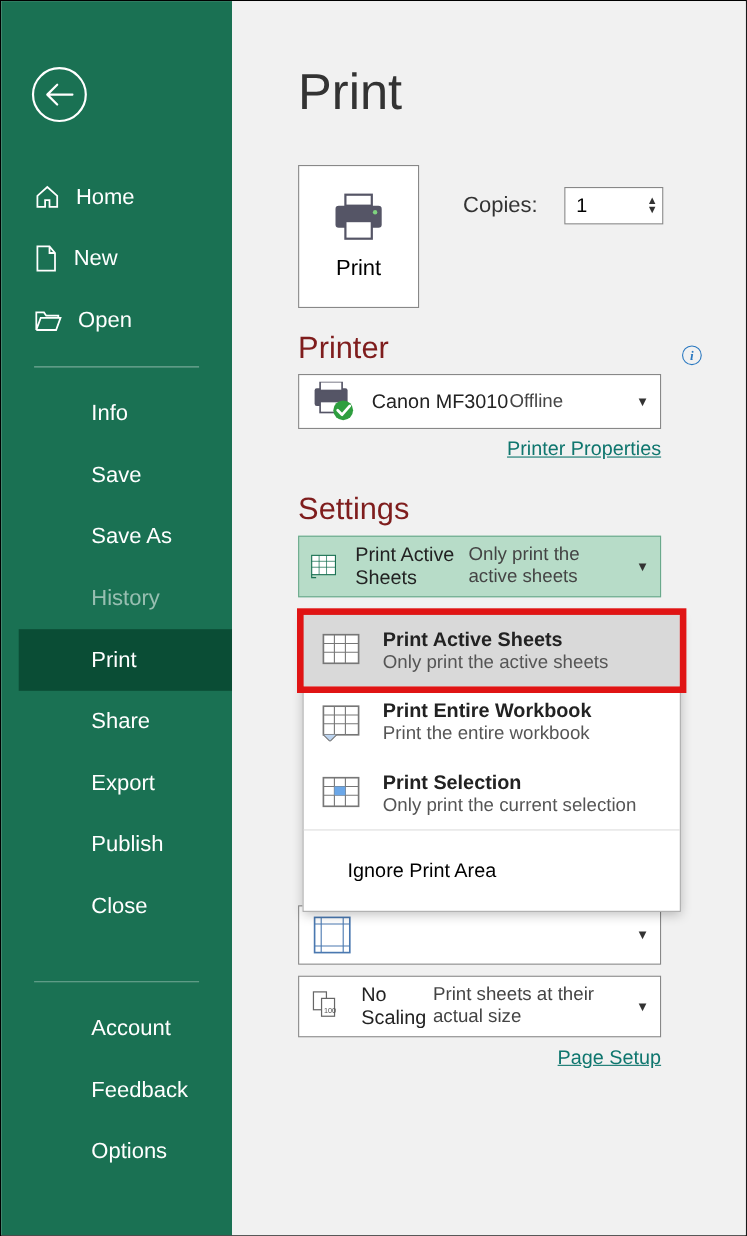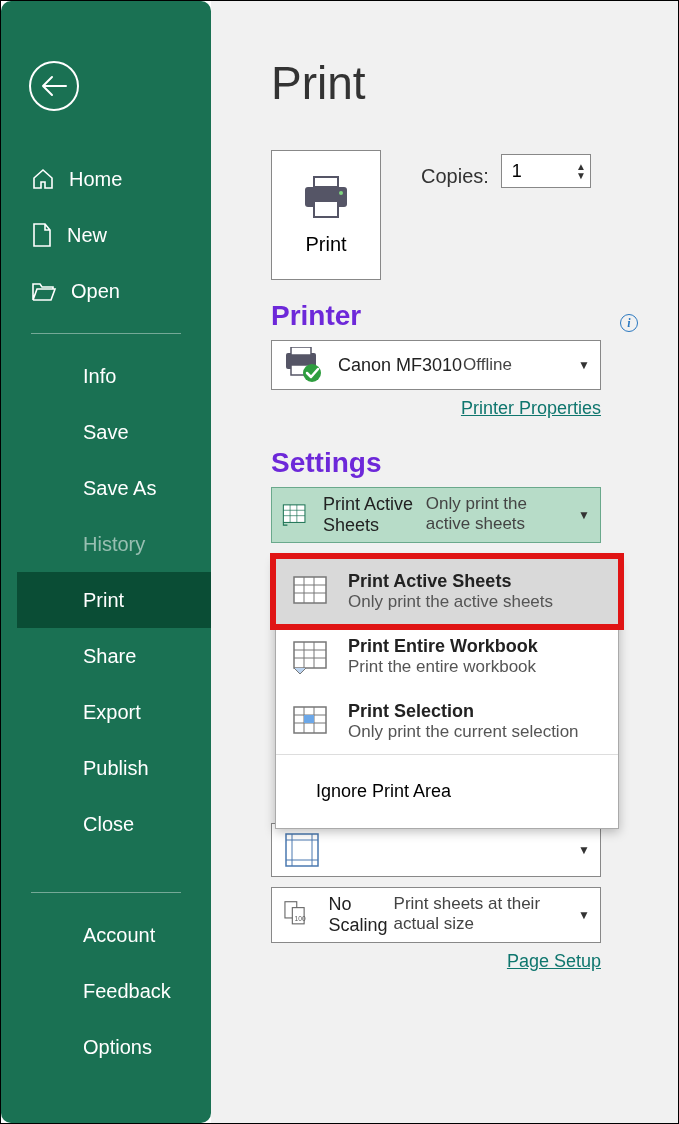--- a/index.html
+++ b/index.html
@@ -1,38 +1,38 @@
 <!DOCTYPE html>
 <html><head>
 <meta charset="utf-8">
 <style>
   * { box-sizing: border-box; margin: 0; padding: 0; font-family: "Segoe UI", sans-serif; }
   body { width: 679px; height: 1124px; background: #fff; position: relative; overflow: hidden; border:1px solid #000;}
   .root { display: flex; width: 100%; height: 100%; }
-  .sidebar { width: 210px; background: #1a7153; color: #fff; padding-top: 60px; display: flex; flex-direction: column; border-radius: 10px; }
+  .sidebar { width: 210px; background: #1a7153; color: #fff; padding-top: 60px; display: flex; flex-direction: column; }
   .back-btn { width: 50px; height: 50px; border: 2px solid #fff; border-radius: 50%; margin-left: 28px; display:flex;align-items:center;justify-content:center; cursor:pointer; }
   .back-btn svg { stroke:#fff; }
   .nav-group { margin-top: 40px; }
   .nav-item { display: flex; align-items: center; height: 56px; padding-left: 30px; font-size: 20px; cursor: pointer; gap: 14px; }
   .nav-item.icon-item svg { flex-shrink:0; }
   .nav-item.selected { background: #0a4d35; }
   .nav-sep { border-top: 1px solid rgba(255,255,255,0.4); margin: 14px 30px; }
   .nav-item.secondary { padding-left: 66px; margin-left: 16px; }
   .nav-item.disabled { color: rgba(255,255,255,0.55); }
   .main { flex: 1; background: #f1f1f1; position: relative; padding: 55px 40px 0 60px; }
   .page-title { font-size: 46px; font-weight: 300; color:#333; }
   .print-row { display:flex; align-items:flex-start; margin-top:40px; gap:40px;}
   .print-btn { width: 110px; height: 130px; border:1px solid #888; background:#fff; display:flex; flex-direction:column; align-items:center; justify-content:center; gap:14px; cursor:pointer;}
   .print-btn-label { font-size:20px; }
-  .copies-row { display:flex; align-items:flex-end; gap:12px; margin-top:4px;}
+  .copies-row { display:flex; align-items:center; gap:24px; margin-top:20px;}
   .copies-label { font-size:20px; color:#333; }
   .spin { width:90px; height:34px; border:1px solid #888; background:#fff; display:flex; align-items:center; padding:0 4px 0 10px; font-size:18px; position:relative;}
   .spin .arrows { margin-left:auto; display:flex; flex-direction:column; gap:0px; }
   .spin .arrows span { font-size:10px; line-height:9px; color:#333; cursor:pointer;}
-  .section-title { font-size:28px; color:#6d28d9; margin-top:28px; font-weight:700;}
+  .section-title { font-size:28px; color:#7f1d1d; margin-top:28px; font-weight:400;}
   .printer-header-row { display:flex; align-items:flex-end; justify-content:space-between; margin-top: 20px; }
   .info-icon { width:18px;height:18px;border:1.5px solid #2a78c0;border-radius:50%;display:flex;align-items:center;justify-content:center;font-size:12px;color:#2a78c0;font-style:italic;font-family:Georgia,serif;font-weight:bold;}
   .dropdown { width: 330px; border:1px solid #888; background:#fff; display:flex; align-items:center; padding:6px 10px; gap:14px; position:relative; cursor:pointer; margin-top:8px;}
   .dropdown .dd-text { display:flex; flex-direction:row; gap:1px;}
   .dropdown .dd-text .t1 { font-size:18px; color:#222;}
   .dropdown .dd-text .t2 { font-size:17px; color:#444;}
   .dropdown .caret { margin-left:auto; font-size:12px; color:#333;}
   .link { color:#0f766e; text-decoration:underline; font-size:18px; cursor:pointer; display:block; text-align:right; width:330px; margin-top:8px;}
   .dropdown.green { background:#b7dcc8; border-color:#6aa98c;}
   .flyout { position:absolute; left: 274px; top: 557px; width: 344px; background:#fff; border:1px solid #aaa; box-shadow:0 3px 10px rgba(0,0,0,0.25); z-index:20;}

